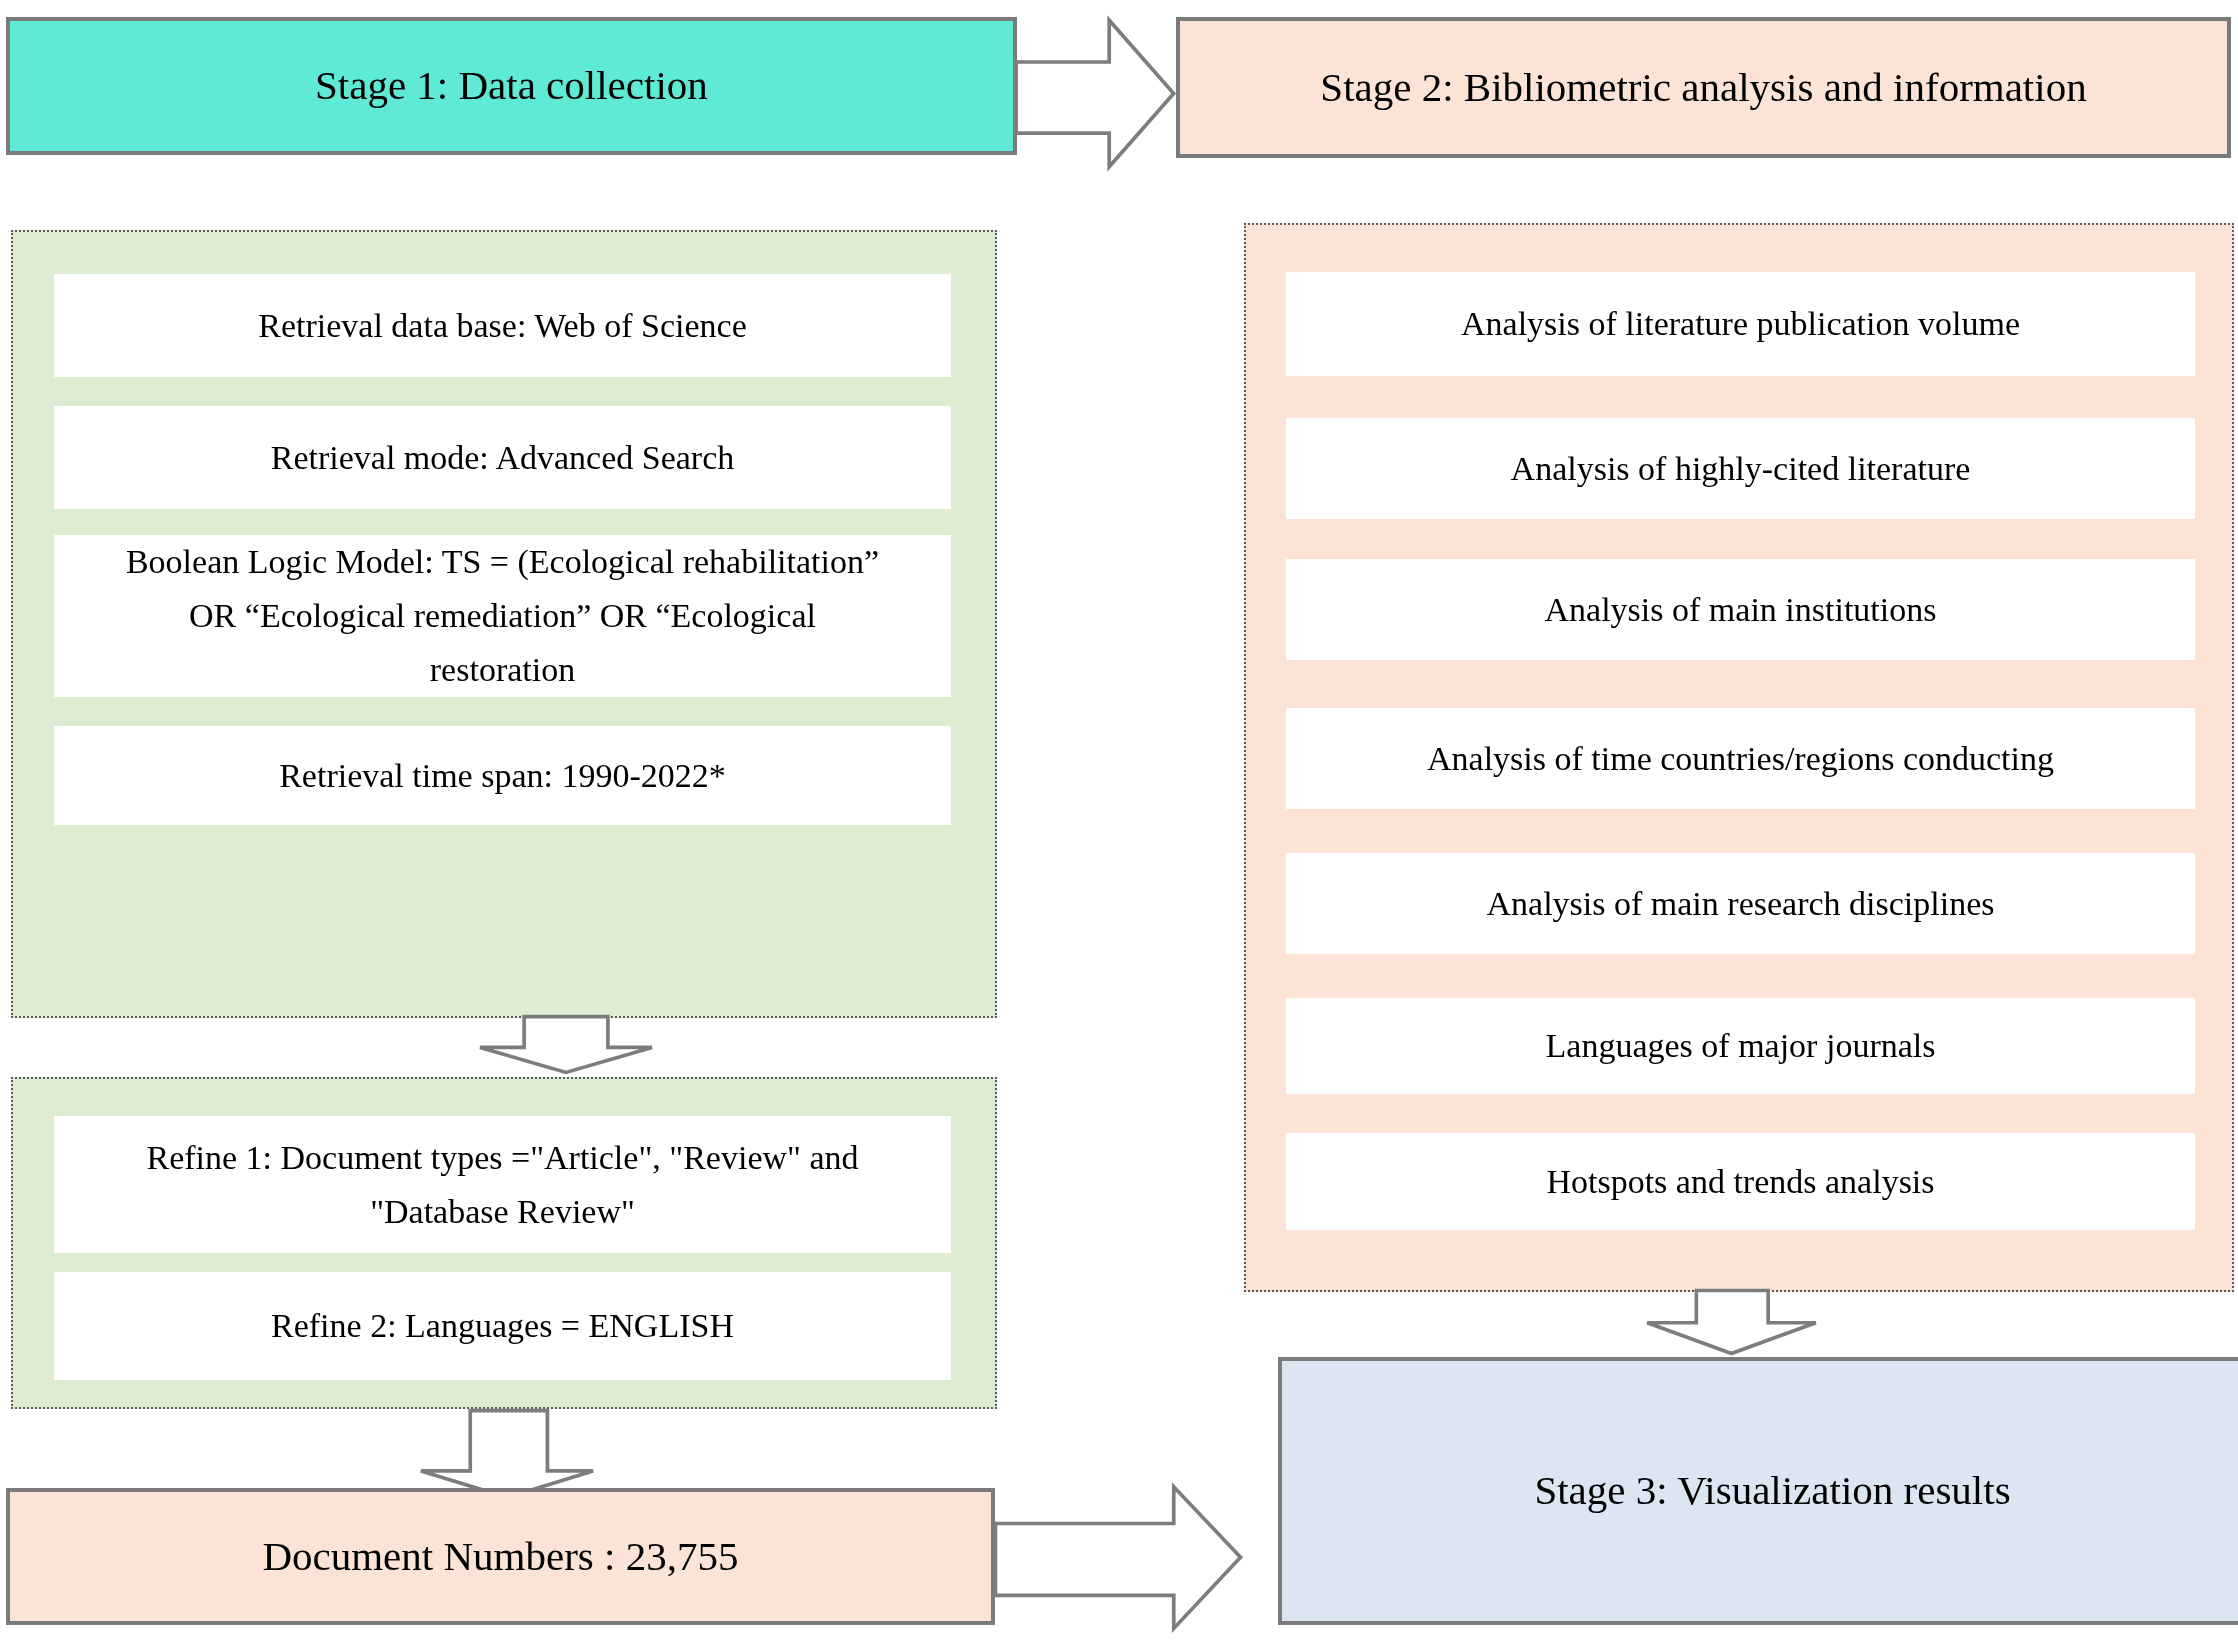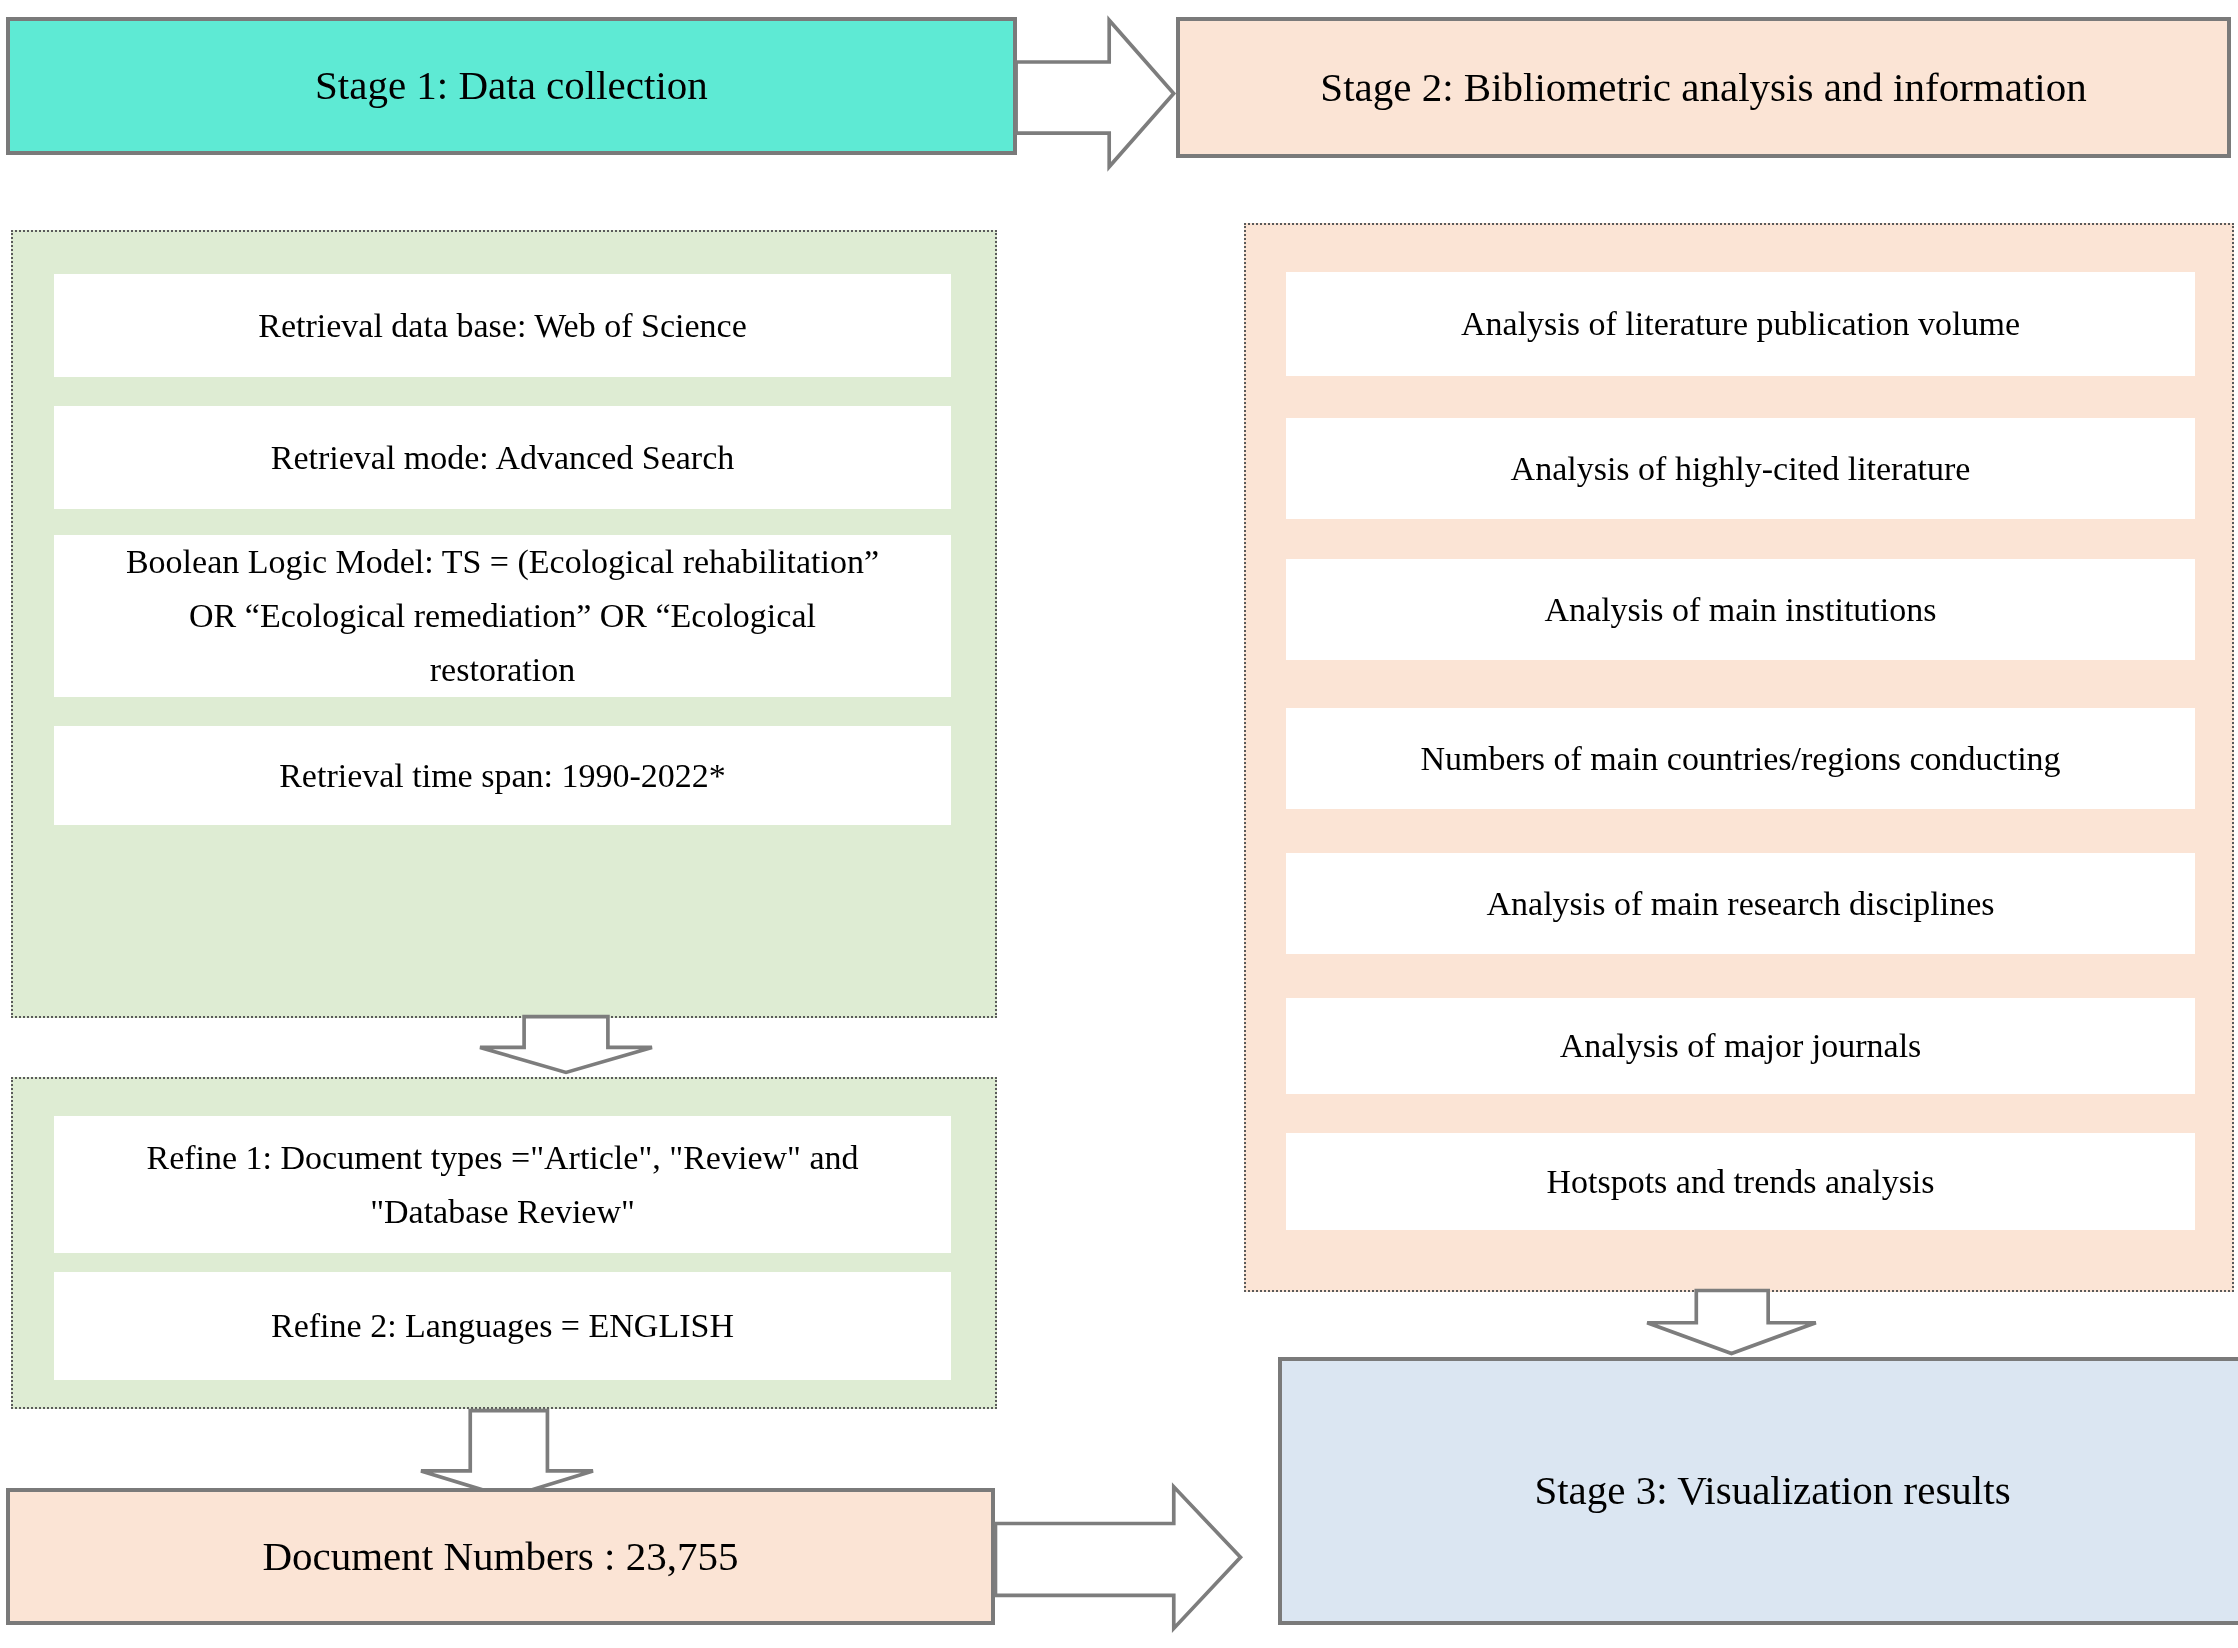--- a/index.html
+++ b/index.html
@@ -128,27 +128,27 @@
   <div class="step c0">
     <span>Analysis of literature publication volume</span>
   </div>
   <div class="step c1">
     <span>Analysis of highly-cited literature</span>
   </div>
   <div class="step c2">
     <span>Analysis of main institutions</span>
   </div>
   <div class="step c3">
-    <span>Numbers of main countries/regions conducting</span>
+    <span>Analysis of time countries/regions conducting</span>
   </div>
   <div class="step c4">
     <span>Analysis of main research disciplines</span>
   </div>
   <div class="step c5">
-    <span>Analysis of major journals</span>
+    <span>Languages of major journals</span>
   </div>
   <div class="step c6">
     <span>Hotspots and trends analysis</span>
   </div>
 </div>
 
 <svg id="arrowD3" class="arrow" width="169" height="66" viewBox="0 0 230 90">
   <polygon points="67,2 165,2 165,46 230,46 115,88 0,46 67,46"></polygon>
 </svg>
 

